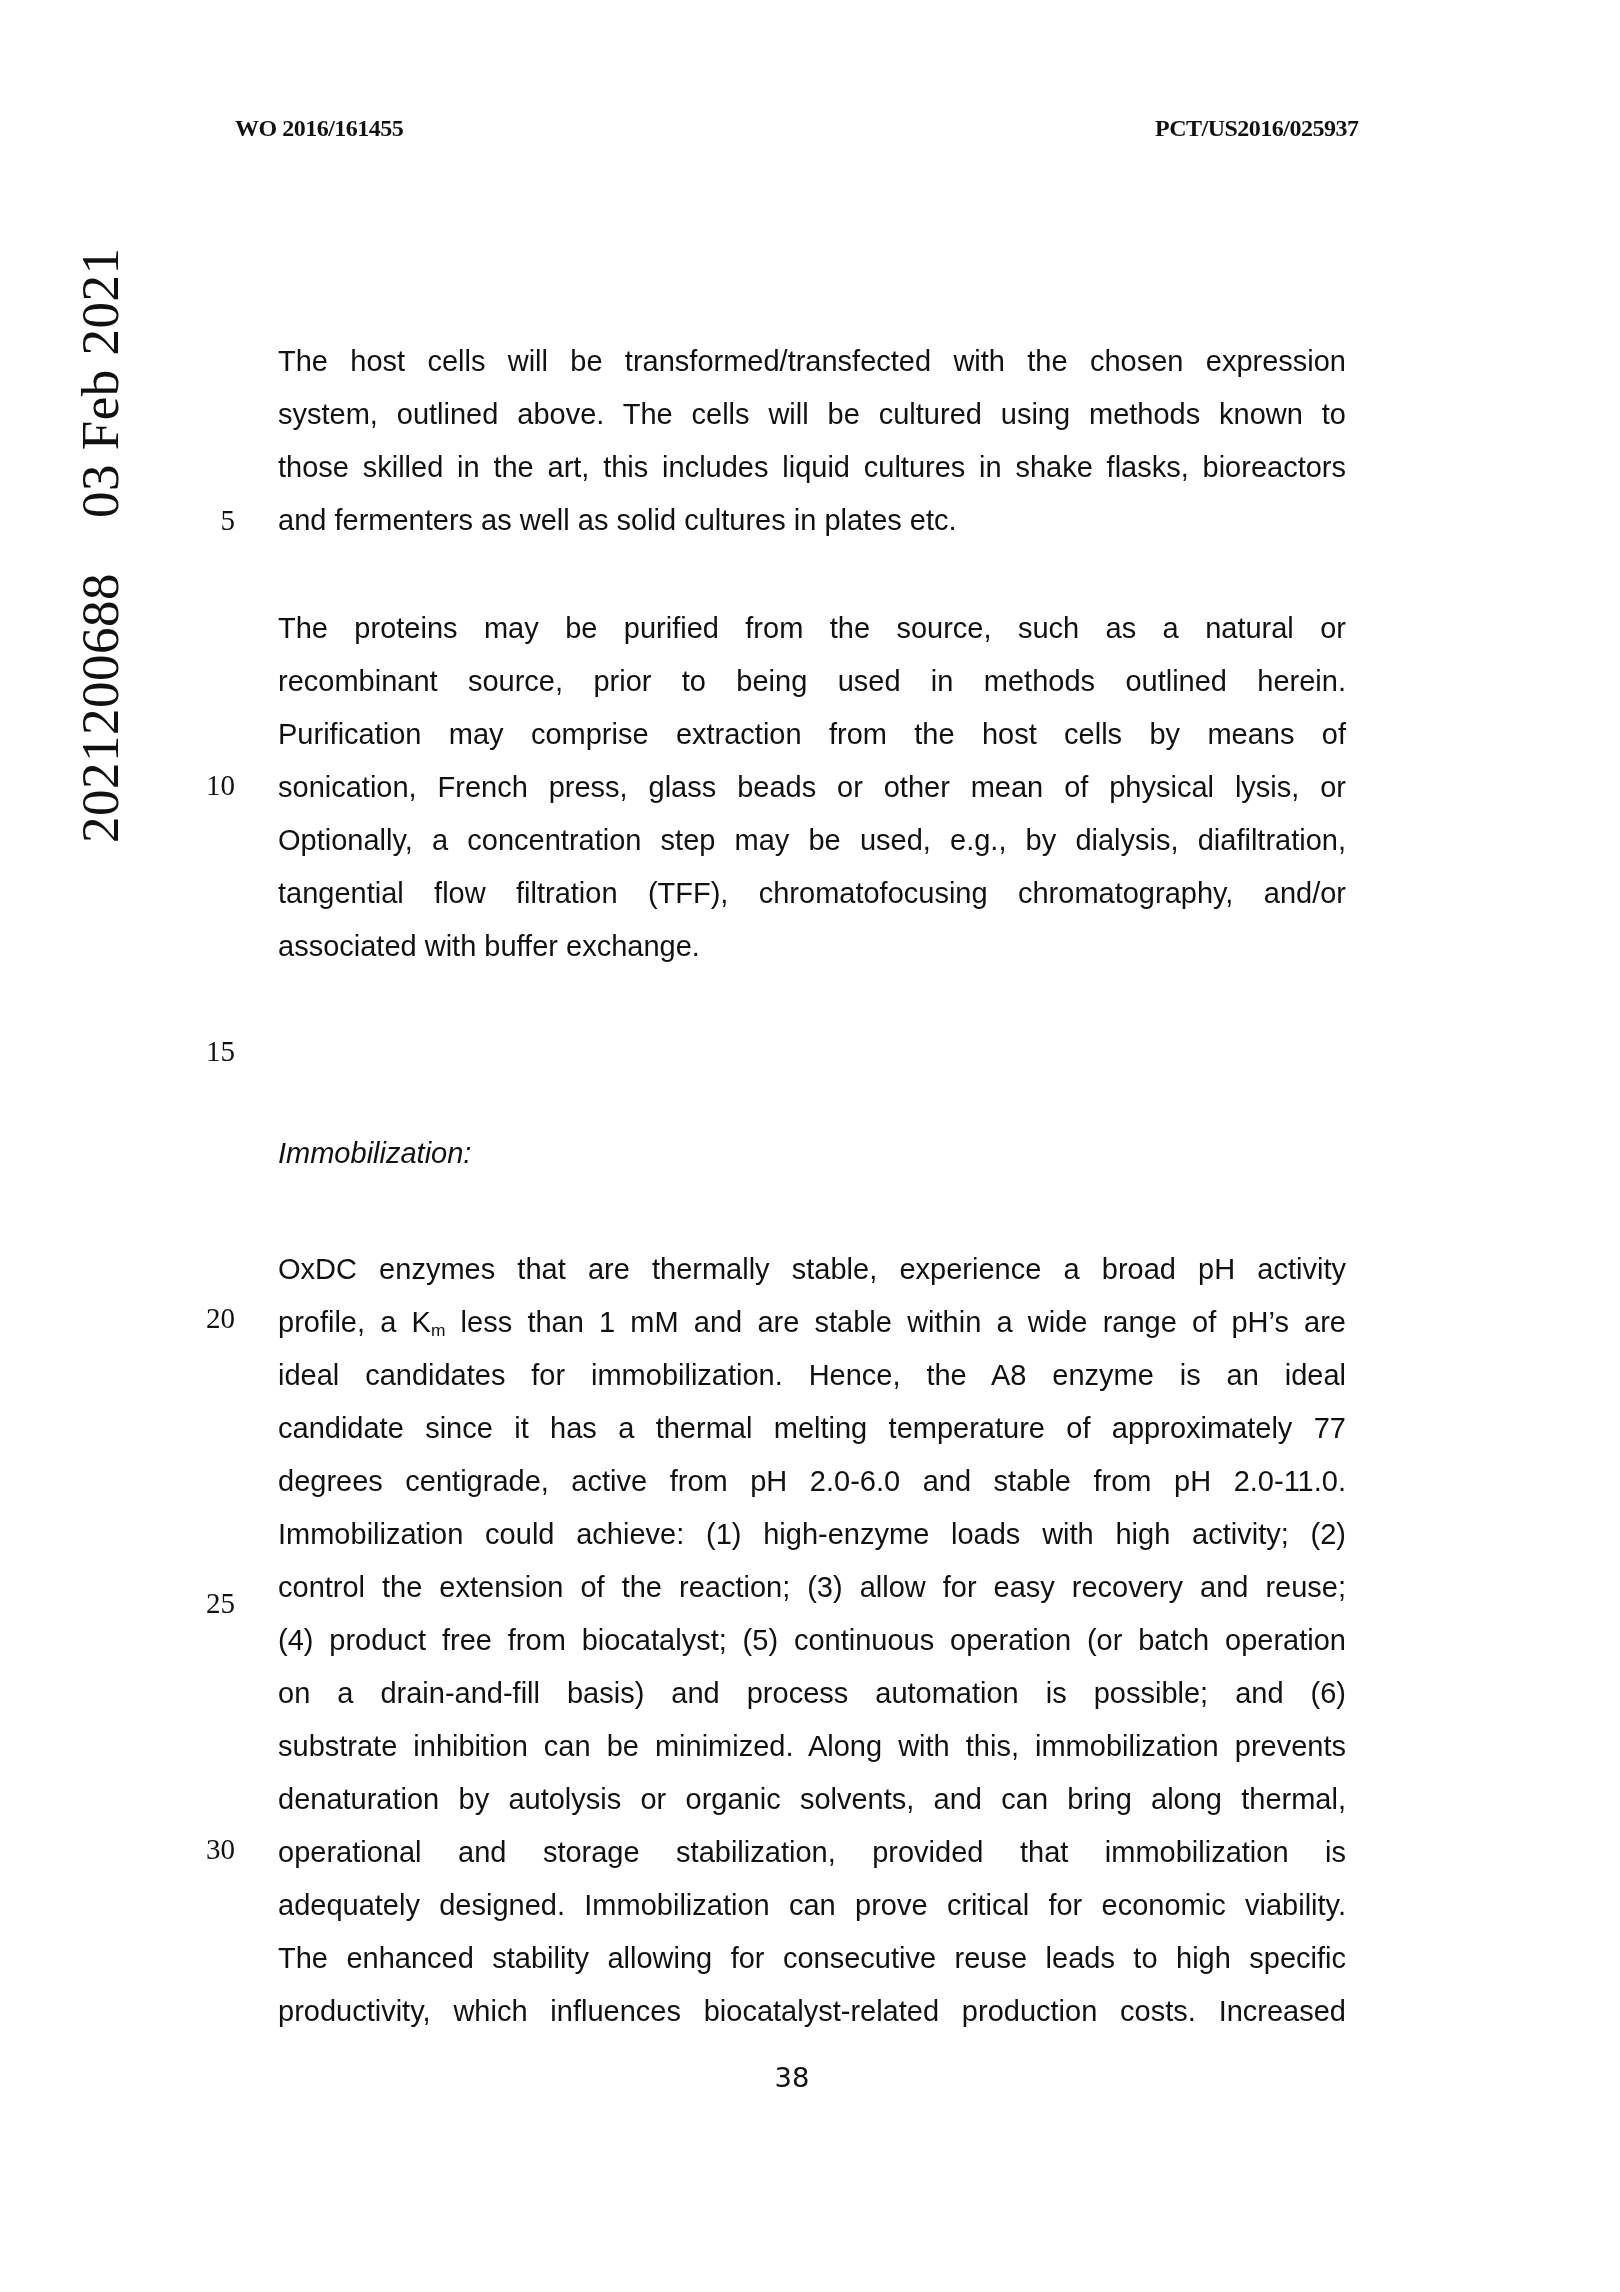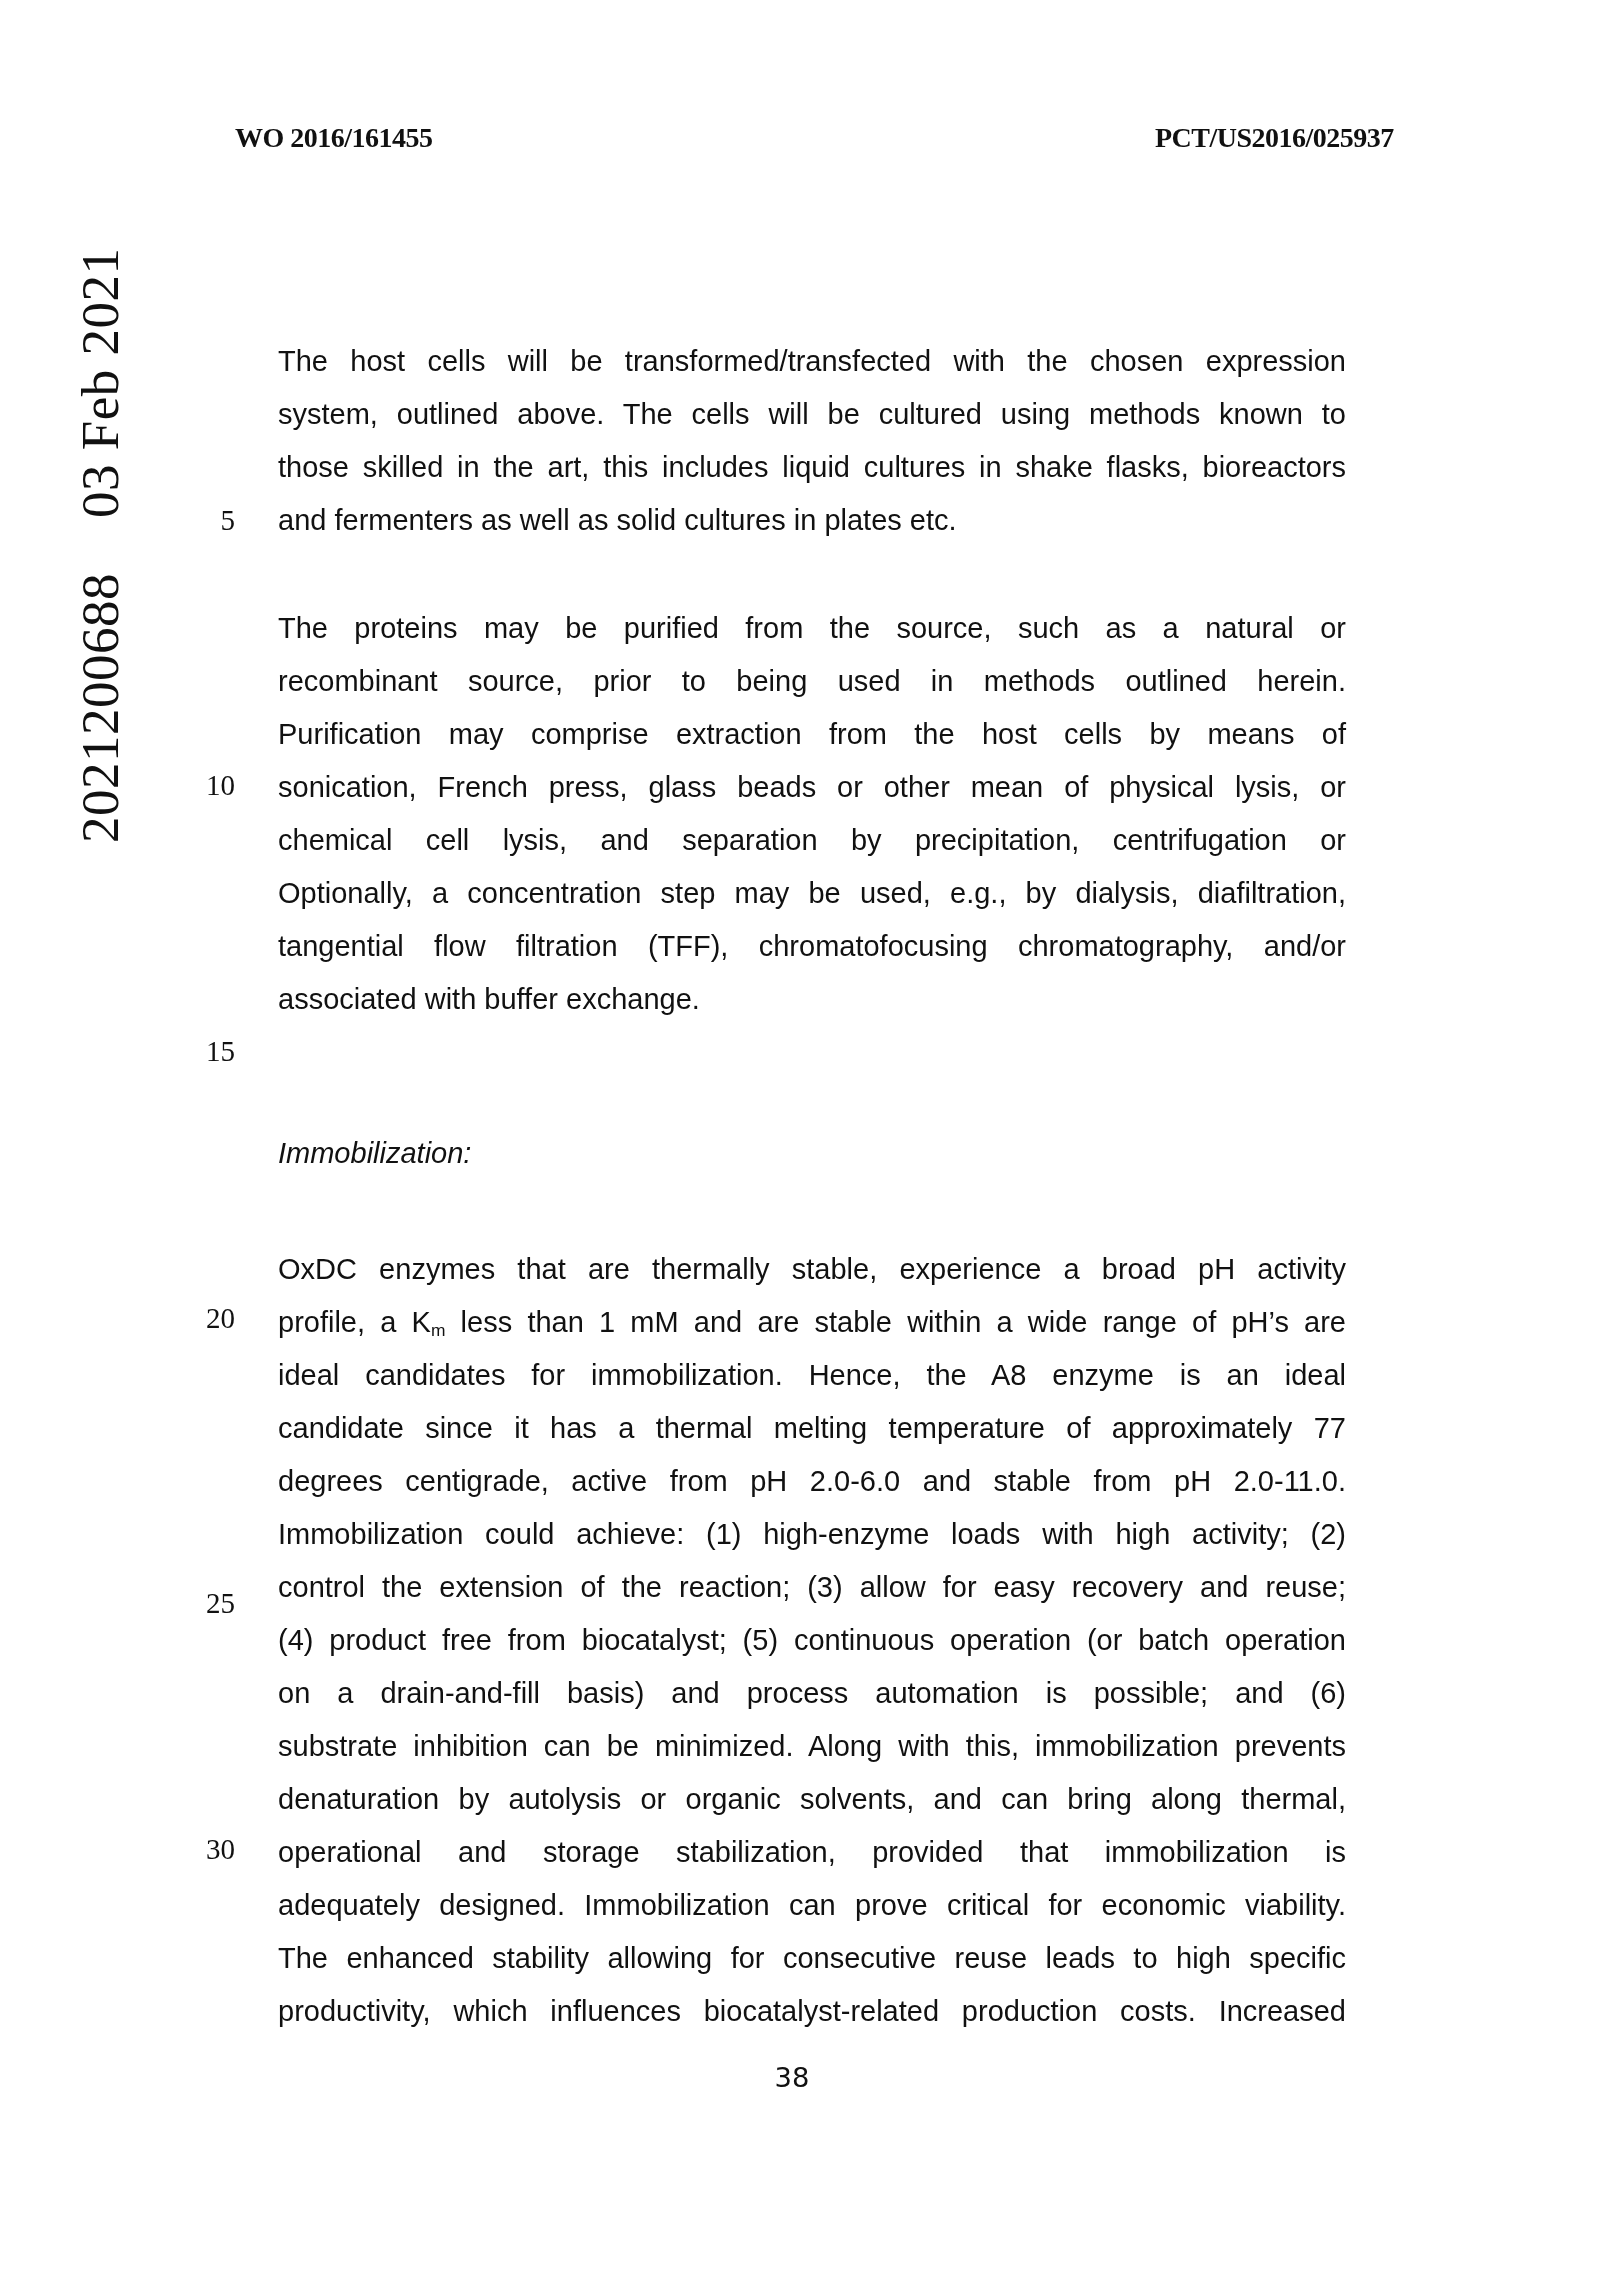--- a/index.html
+++ b/index.html
@@ -1,22 +1,22 @@
 <!DOCTYPE html>
 <html><head>
   <meta charset="utf-8">
   <style>
     html, body { margin: 0; padding: 0; background: #ffffff; }
     body {
       width: 1620px; height: 2293px; position: relative; overflow: hidden;
       color: #111111;
     }
     .header-left, .header-right {
-      position: absolute; top: 122px;
-      font-family: "Liberation Serif", serif; font-weight: bold; font-size: 28px;
+      position: absolute; top: 115px;
+      font-family: "Liberation Serif", serif; font-weight: bold; font-size: 24px;
       letter-spacing: -0.5px;
     }
     .header-left { left: 235px; }
     .header-right { left: 1155px; }
 
     .side-stamp {
       position: absolute; left: 71px; top: 196px;
       width: 59px; height: 647px;
     }
     .side-stamp span {
@@ -64,21 +64,20 @@
   <span class="line">system, outlined above.  The cells will be cultured using methods known to</span>
   <span class="line">those skilled in the art, this includes liquid cultures in shake flasks, bioreactors</span>
   <span class="line last">and fermenters as well as solid cultures in plates etc.</span>
 </div>
 
 <div class="body-text" style="top:602px;">
   <span class="line">The proteins may be purified from the source, such as a natural or</span>
   <span class="line">recombinant source, prior to being used in methods outlined herein.</span>
   <span class="line">Purification may comprise extraction from the host cells by means of</span>
   <span class="line">sonication, French press, glass beads or other mean of physical lysis, or</span>
-  <span class="line">chemical cell lysis, and separation by precipitation, centrifugation or</span>
   <span class="line">Optionally, a concentration step may be used, e.g., by dialysis, diafiltration,</span>
   <span class="line">tangential flow filtration (TFF), chromatofocusing chromatography, and/or</span>
   <span class="line last">associated with buffer exchange.</span>
 </div>
 
 <div class="heading-italic">Immobilization:</div>
 
 <div class="body-text" style="top:1243px;">
   <span class="line">OxDC enzymes that are thermally stable, experience a broad pH activity</span>
   <span class="line"><span>profile, a K</span><sub>m</sub><span> less than 1 mM and are stable within a wide range of pH’s are</span></span>

